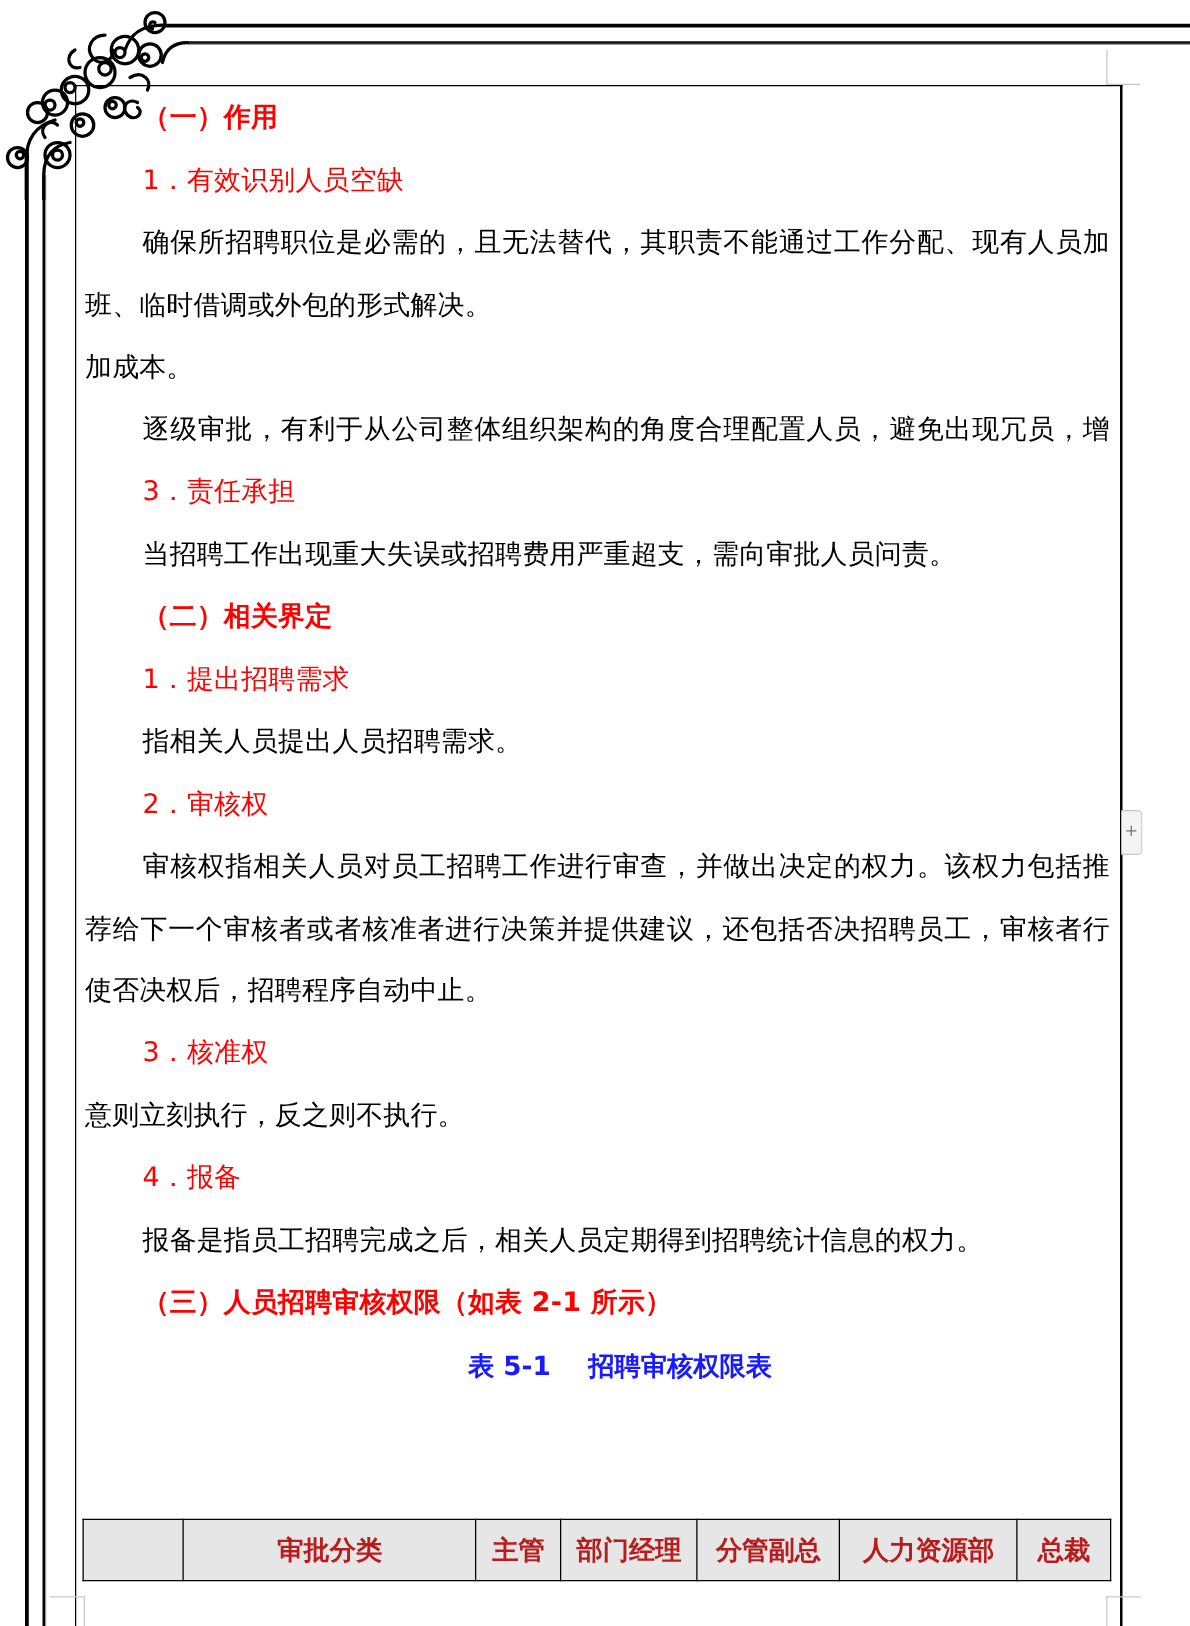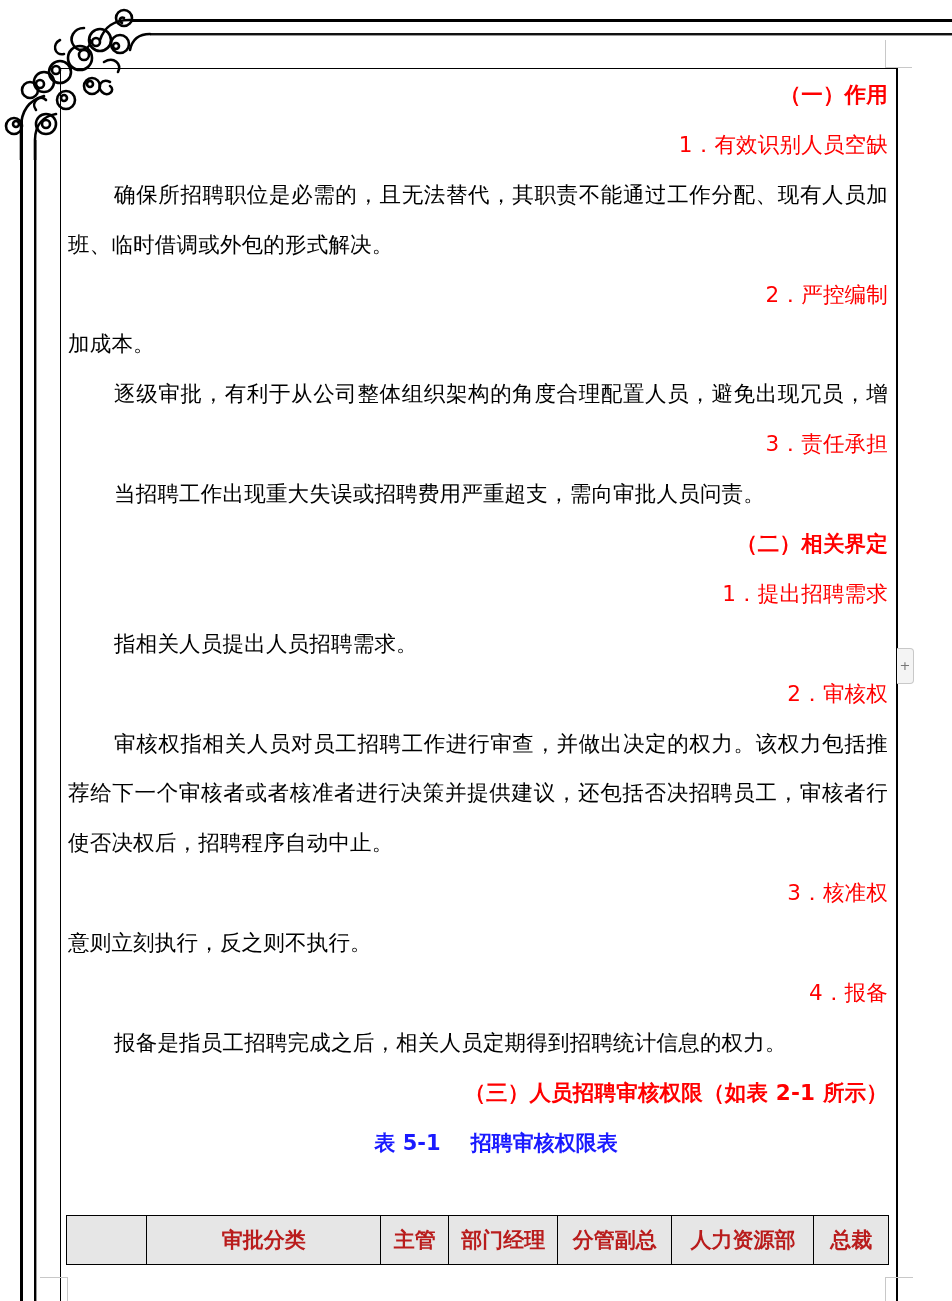--- a/index.html
+++ b/index.html
@@ -34,21 +34,21 @@
     background:#f4f4f4; border:1px solid #c8c8c8; border-left:none; border-radius:0 4px 4px 0;
     color:#777; font-size:13px; line-height:34px; text-align:center;
   }
 
   .content { position:absolute; left:68px; top:70px; width:820px; }
   .line {
     height:49.9px; line-height:49.9px; font-size:21.5px; color:#000;
     white-space:nowrap; letter-spacing:0.2px;
   }
   .indent { padding-left:46px; }
-  .red { color:#ff0000;text-align:right; }
+  .red { color:#ff0000; }
   .bold { font-weight:bold; }
   .h1 { padding-left:46px; font-size:21.5px; }
   .justify { text-align:justify; text-align-last:justify; }
 
   .caption {
     text-align:center; color:#1a1aff; font-weight:bold; font-size:21px;
     height:50px; line-height:50px; padding-left:36px;
   }
   .caption .gap { display:inline-block; width:30px; }
 
@@ -107,21 +107,20 @@
 <div class="crop crop-bl"></div>
 <div class="crop crop-br"></div>
 
 <div class="add-tab"><span>+</span></div>
 
 <div class="content">
   <div class="line h1 red bold">（一）作用</div>
   <div class="line indent red">1．有效识别人员空缺</div>
   <div class="line indent justify">确保所招聘职位是必需的，且无法替代，其职责不能通过工作分配、现有人员加</div>
   <div class="line">班、临时借调或外包的形式解决。</div>
-  <div class="line indent red">2．严控编制</div>
   <div class="line">加成本。</div>
   <div class="line indent justify">逐级审批，有利于从公司整体组织架构的角度合理配置人员，避免出现冗员，增</div>
   <div class="line indent red">3．责任承担</div>
   <div class="line indent">当招聘工作出现重大失误或招聘费用严重超支，需向审批人员问责。</div>
   <div class="line h1 red bold">（二）相关界定</div>
   <div class="line indent red">1．提出招聘需求</div>
   <div class="line indent">指相关人员提出人员招聘需求。</div>
   <div class="line indent red">2．审核权</div>
   <div class="line indent justify">审核权指相关人员对员工招聘工作进行审查，并做出决定的权力。该权力包括推</div>
   <div class="line justify">荐给下一个审核者或者核准者进行决策并提供建议，还包括否决招聘员工，审核者行</div>

